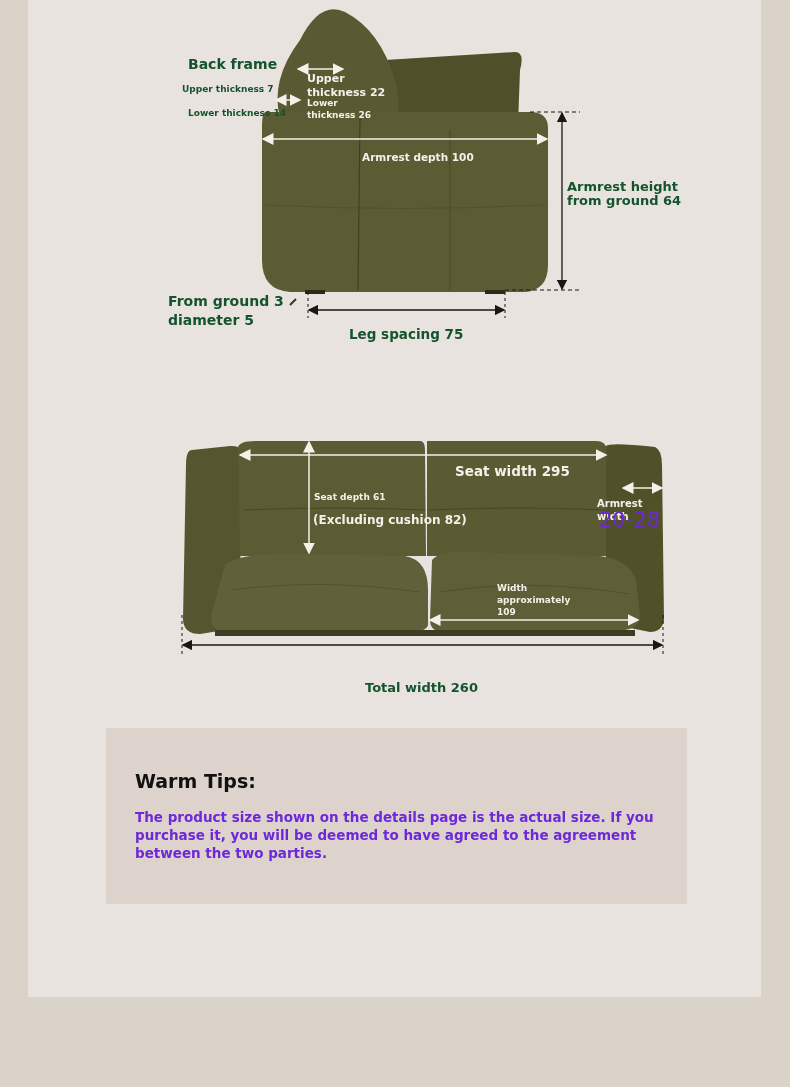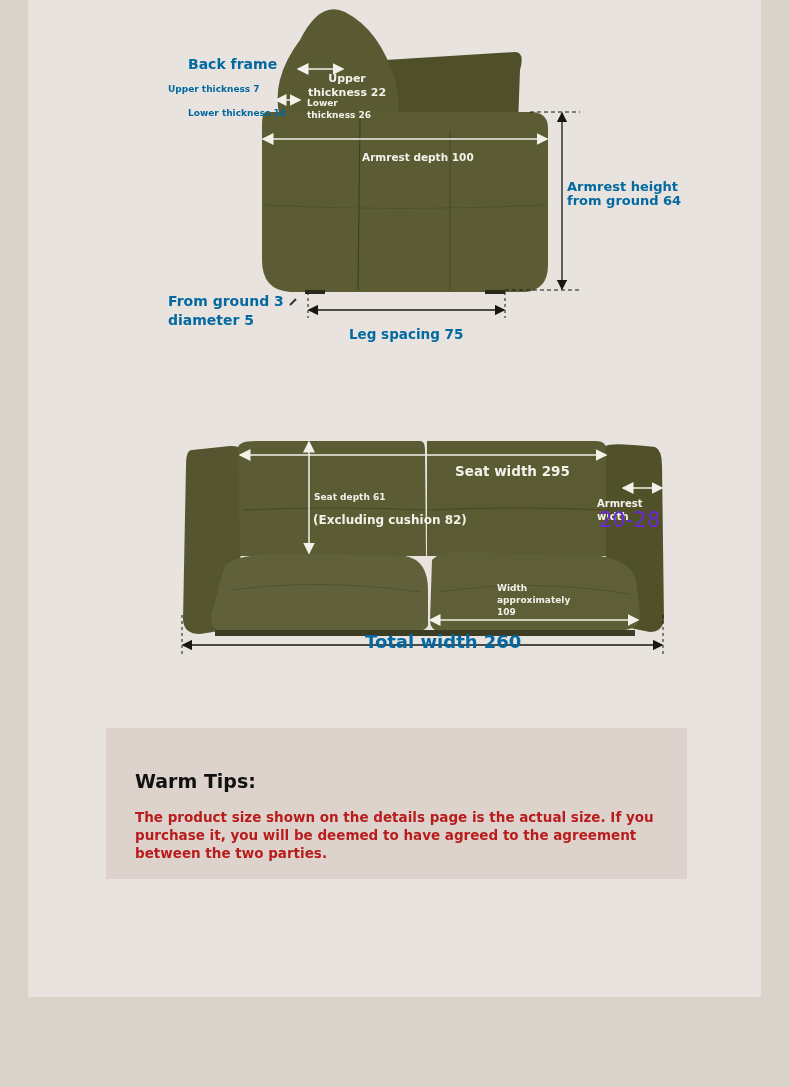--- a/index.html
+++ b/index.html
@@ -6,28 +6,28 @@
   body {
     width: 790px; height: 1087px; position: relative; overflow: hidden;
     background: #d9d3ca;
     font-family: "DejaVu Sans", sans-serif;
   }
   .card {
     position: absolute; left: 28px; top: 0; width: 733px; height: 997px;
     background: #e8e3de;
   }
   .abs { position: absolute; }
-  .lbl-dark { color: #0369a1; font-weight: bold; white-space: nowrap; }
+  .lbl-dark { color: #14532d; font-weight: bold; white-space: nowrap; }
   .lbl-light { color: #f3f1ea; font-weight: bold; white-space: nowrap; }
   .tips {
-    position: absolute; left: 106px; top: 728px; width: 581px; height: 151px;
+    position: absolute; left: 106px; top: 728px; width: 581px; height: 176px;
     background: #ddd3cc;
   }
   .tips-title { position: absolute; left: 29px; top: 42px; font-size: 19px; font-weight: bold; color: #111; }
-  .tips-body { position: absolute; left: 29px; top: 80px; width: 520px; font-size: 13.5px; font-weight: bold; color: #b91c1c; line-height: 18px; }
+  .tips-body { position: absolute; left: 29px; top: 80px; width: 520px; font-size: 13.5px; font-weight: bold; color: #6d28d9; line-height: 18px; }
   svg { position: absolute; left: 0; top: 0; }
 </style>
 </head>
 <body>
 
 <div class="card"></div>
 
 <div>
   <svg width="790" height="1087">
     <defs>
@@ -96,23 +96,23 @@
     <line x1="623" y1="488" x2="662" y2="488" stroke="#f3f1ea" stroke-width="1.5" marker-end="url(#arrL)" marker-start="url(#arrLs)"></line>
 
     <line x1="430" y1="620" x2="638" y2="620" stroke="#f3f1ea" stroke-width="1.5" marker-end="url(#arrL)" marker-start="url(#arrLs)"></line>
 
     <line x1="182" y1="615" x2="182" y2="655" stroke="#1a1712" stroke-width="1" stroke-dasharray="3,3"></line>
     <line x1="663" y1="615" x2="663" y2="655" stroke="#1a1712" stroke-width="1" stroke-dasharray="3,3"></line>
     <line x1="183" y1="645" x2="662" y2="645" stroke="#1a1712" stroke-width="1.3" marker-end="url(#arrD)" marker-start="url(#arrDs)"></line>
   </svg>
 
   <div class="abs lbl-dark" style="left:188px;top:56px;font-size:14px;">Back frame</div>
-  <div class="abs lbl-dark" style="left:168px;top:84px;font-size:9px;">Upper thickness 7</div>
+  <div class="abs lbl-dark" style="left:182px;top:84px;font-size:9px;">Upper thickness 7</div>
   <div class="abs lbl-dark" style="left:188px;top:108px;font-size:9px;">Lower thickness 14</div>
-  <div class="abs lbl-light" style="left:307px;top:72px;font-size:11px;width:80px;white-space:normal;line-height:14px;text-align:center;">Upper thickness 22</div>
+  <div class="abs lbl-light" style="left:307px;top:72px;font-size:11px;width:80px;white-space:normal;line-height:14px;">Upper thickness 22</div>
   <div class="abs lbl-light" style="left:307px;top:97px;font-size:9px;width:70px;white-space:normal;line-height:12px;">Lower thickness 26</div>
   <div class="abs lbl-light" style="left:362px;top:151px;font-size:10.5px;">Armrest depth 100</div>
   <div class="abs lbl-dark" style="left:567px;top:180px;font-size:13px;line-height:14px;">
     <div>Armrest height</div>
     <div>from ground 64</div>
   </div>
   <div class="abs lbl-dark" style="left:168px;top:292px;font-size:14px;line-height:19px;">
     <div>From ground 3</div>
     <div>diameter 5</div>
   </div>
@@ -126,19 +126,19 @@
   <div class="abs lbl-light" style="left:597px;top:497px;font-size:10px;line-height:13px;">
     <div>Armrest</div>
     <div>width</div>
   </div>
   <div class="abs" style="left:599px;top:508px;font-size:21px;color:#6d28d9;">20-28</div>
   <div class="abs lbl-light" style="left:497px;top:582px;font-size:9px;line-height:12px;">
     <div>Width</div>
     <div>approximately</div>
     <div>109</div>
   </div>
-  <div class="abs lbl-dark" style="left:365px;top:631px;font-size:18px;">Total width 260</div>
+  <div class="abs lbl-dark" style="left:365px;top:680px;font-size:13px;">Total width 260</div>
 </div>
 
 <div class="tips">
   <div class="tips-title">Warm Tips:</div>
   <div class="tips-body">The product size shown on the details page is the actual size. If you purchase it, you will be deemed to have agreed to the agreement between the two parties.</div>
 </div>
 
 </body></html>

